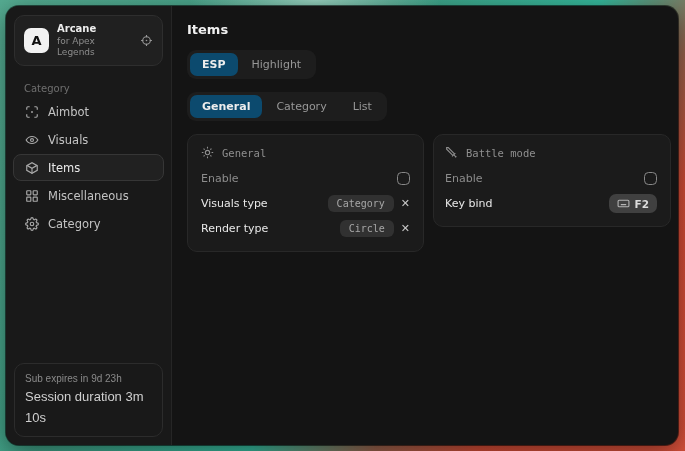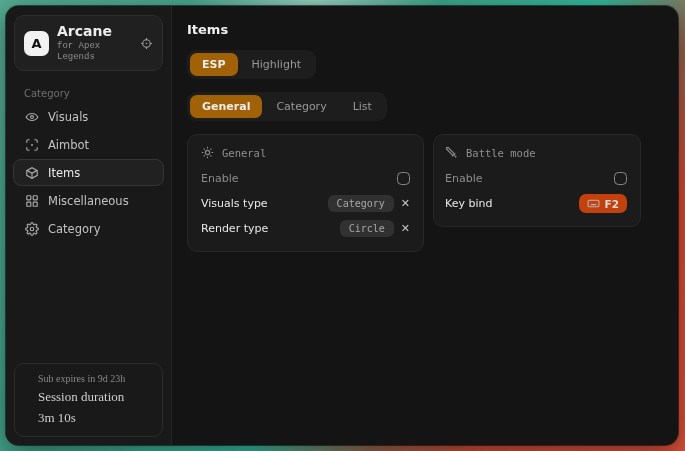--- a/index.html
+++ b/index.html
@@ -22,77 +22,77 @@
   .brand-card {
     margin:9px 8px 0 8px; padding:7px 9px; background:#202020;
     border:1px solid #2e2e2e; border-radius:10px; display:flex; align-items:center; gap:8px;
   }
   .logo {
     width:25px; height:25px; background:#f2f2f2; border-radius:7px;
     display:flex; align-items:center; justify-content:center;
     color:#111; font-weight:bold; font-size:13px; flex:0 0 25px;
   }
   .brand-text { flex:1; line-height:1.25; }
-  .brand-name { font-size:14px; font-weight:bold; color:#ededed; }
-  .brand-sub { font-size:9px; color:#8d8d8d;font-family:Liberation Mono, monospace; }
+  .brand-name { font-size:10px; font-weight:bold; color:#ededed; }
+  .brand-sub { font-size:9px; color:#8d8d8d; }
   .brand-action { color:#9a9a9a; display:flex; cursor:pointer; }
   .cat-label { font-size:10px; color:#6f6f6f; margin:17px 0 4px 18px; }
   .nav { display:flex; flex-direction:column; gap:1px; }
   .nav-item {
     display:flex; align-items:center; gap:9px; margin:0 7px; padding:0 11px;
     height:27px; border-radius:8px; border:1px solid transparent;
     color:#c3c3c3; font-size:11.5px; cursor:pointer;
   }
   .nav-item .ic { color:#a8a8a8; display:flex; }
   .nav-item.active { background:#212121; border-color:#363636; color:#e9e9e9; }
   .sidebar .spacer { flex:1; }
   .session-card {
-    margin:8px; padding:7px 23px; border:1px solid #2c2c2c; border-radius:10px;
-    font-family:Liberation Serif, serif; line-height:1.6;
+    margin:8px; padding:7px 10px; border:1px solid #2c2c2c; border-radius:10px;
+    font-family:Liberation Sans, sans-serif; line-height:1.6;
   }
   .session-line1 { font-size:10px; color:#8a8a8a; }
   .session-line2 { font-size:13px; color:#cfcfcf; }
   
   .main { flex:1; padding:16px 15px; }
   .page-title { font-size:13px; font-weight:bold; color:#f0f0f0; }
   .tab-group {
     display:inline-flex; background:#1d1d1d; border-radius:9px; padding:3px; gap:2px;
   }
   .tab-row { margin-top:13px; }
   .tab {
     padding:5px 12px; border-radius:7px; font-size:11px; color:#979797; cursor:pointer;
     white-space:nowrap;
   }
-  .tab.active { background:#a16207; color:#ededed; font-weight:600; }
+  .tab.active { background:#0c4a6e; color:#ededed; font-weight:600; }
   .panels { margin-top:13px; display:flex; gap:9px; align-items:flex-start; }
   .panel {
     background:#1b1b1b; border:1px solid #282828; border-radius:10px; padding:11px 13px;
   }
   .panel-general { width:237px; }
-  .panel-battle { width:208px;padding-left:11px; }
+  .panel-battle { width:238px;padding-left:11px; }
   .panel-header {
     display:flex; align-items:center; gap:8px; color:#8f8f8f;
     font-family:"DejaVu Sans Mono","Liberation Mono",monospace; font-size:10.5px;
     margin-bottom:8px;
   }
   .row { display:flex; align-items:center; justify-content:space-between; min-height:23px; margin-top:2px; }
   .row-label { font-size:11px; color:#8c8c8c; }
   .row-label.strong { color:#e8e8e8; font-weight:400; }
   .checkbox {
     width:13px; height:13px; border:1.5px solid #888; border-radius:4.5px;
     background:transparent; cursor:pointer;
   }
   .chip-wrap { display:flex; align-items:center; gap:7px; }
   .chip {
     background:#313131; color:#a6a6a6; border-radius:6px; padding:3px 9px;
     font-size:10px; font-family:"DejaVu Sans Mono","Liberation Mono",monospace; cursor:pointer;
   }
   .chip-x { color:#c9c9c9; font-size:11px; cursor:pointer; line-height:1; }
   .keybind {
-    display:flex; align-items:center; gap:5px; background:#c2410c; border-radius:7px;
+    display:flex; align-items:center; gap:5px; background:#404040; border-radius:7px;
     padding:3px 8px; cursor:pointer;
   }
   .keybind .ic { color:#b5b5b5; display:flex; }
   .keybind-value { color:#dcdcdc; font-size:10.5px; font-weight:600; }
   svg { display:block; }
 </style>
 </head>
 <body>
 
 <div class="window">
@@ -115,37 +115,37 @@
         </svg>
       </span>
     </div>
 
     <div class="cat-label">Category</div>
 
     <nav class="nav">
       <div class="nav-item">
         <span class="ic">
           <svg width="14" height="14" viewBox="0 0 24 24" fill="none" stroke="currentColor" stroke-width="2">
-            <path d="M2 12s3.5-6 10-6 10 6 10 6-3.5 6-10 6-10-6-10-6z"></path>
-            <circle cx="12" cy="12" r="2.5"></circle>
-          </svg>
-        </span>
-        <span>Visuals</span>
-      </div>
-      <div class="nav-item">
-        <span class="ic">
-          <svg width="14" height="14" viewBox="0 0 24 24" fill="none" stroke="currentColor" stroke-width="2">
             <path d="M3 8V5a2 2 0 0 1 2-2h3"></path>
               <path d="M16 3h3a2 2 0 0 1 2 2v3"></path>
             <path d="M21 16v3a2 2 0 0 1-2 2h-3"></path>
               <path d="M8 21H5a2 2 0 0 1-2-2v-3"></path>
             <circle cx="12" cy="12" r="1.6" fill="currentColor" stroke="none"></circle>
           </svg>
         </span>
         <span>Aimbot</span>
+      </div>
+      <div class="nav-item">
+        <span class="ic">
+          <svg width="14" height="14" viewBox="0 0 24 24" fill="none" stroke="currentColor" stroke-width="2">
+            <path d="M2 12s3.5-6 10-6 10 6 10 6-3.5 6-10 6-10-6-10-6z"></path>
+            <circle cx="12" cy="12" r="2.5"></circle>
+          </svg>
+        </span>
+        <span>Visuals</span>
       </div>
       <div class="nav-item active">
         <span class="ic">
           <svg width="14" height="14" viewBox="0 0 24 24" fill="none" stroke="currentColor" stroke-width="2">
             <path d="M21 16V8l-9-5-9 5v8l9 5 9-5z"></path>
             <path d="M3.3 7.5 12 12.5l8.7-5"></path>
               <path d="M12 22V12.5"></path>
           </svg>
         </span>
         <span>Items</span>

